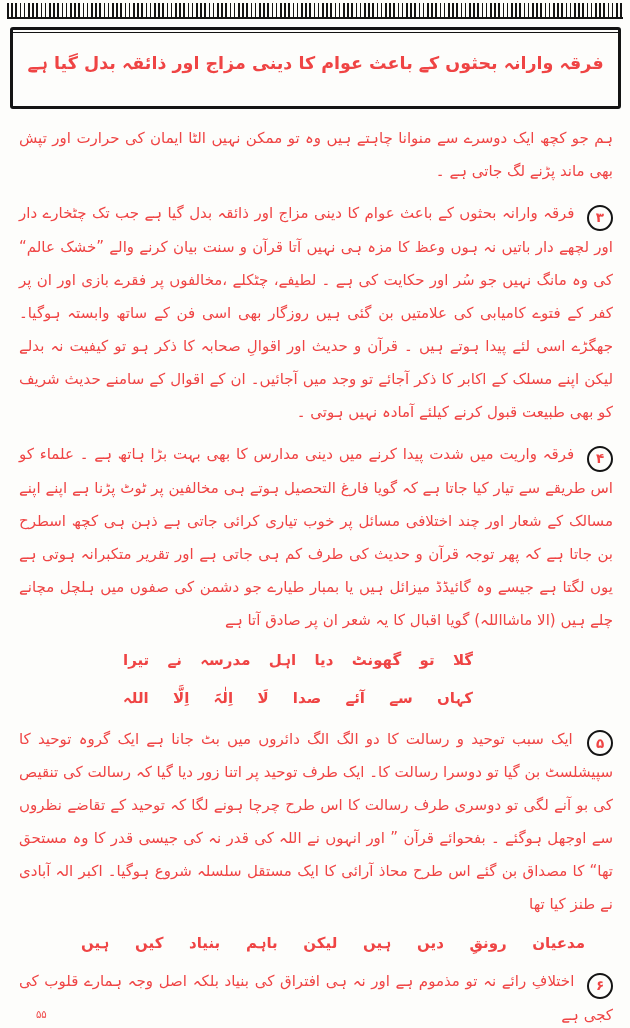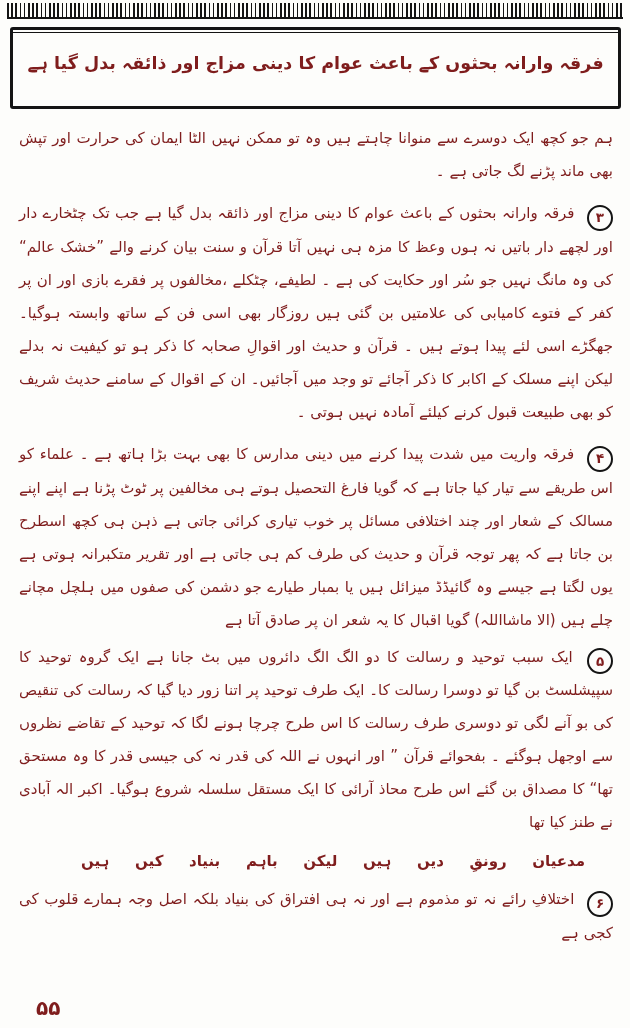--- a/index.html
+++ b/index.html
@@ -9,21 +9,21 @@
   }
   .page {
     position: relative;
     width: 630px;
     height: 1028px;
     margin: 0;
     background: #fdfdfb;
     overflow: hidden;
     direction: rtl;
     font-family: "DejaVu Sans", sans-serif;
-    color: #7f1d1d;
+    color: #ef4444;
   }
   .ornament-band {
     height: 14px;
     margin: 3px 7px 0 7px;
     background: repeating-linear-gradient(90deg, #141414 0 1.6px, transparent 1.6px 4.2px);
     border-bottom: 2.5px solid #141414;
   }
   .title-box {
     margin: 8px 9px 0 10px;
     height: 76px;
@@ -82,22 +82,22 @@
     padding: 0 28px 0 62px;
     font-weight: bold;
     text-align: justify;
     text-align-last: justify;
     line-height: 36px;
   }
   .page-number {
     position: absolute;
     bottom: 8px;
     left: 36px;
-    font-size: 20px;
-    font-weight: bold;
+    font-size: 10px;
+    font-weight: normal;
     letter-spacing: 4px;
   }
 </style>
 </head>
 <body>
 
 <div class="page">
 
   <div class="ornament-band"></div>
 
@@ -114,20 +114,24 @@
     <p class="para">
       <span class="marker">۳</span>
       <span>فرقہ وارانہ بحثوں کے باعث عوام کا دینی مزاج اور ذائقہ بدل گیا ہے جب تک چٹخارے دار اور لچھے دار باتیں نہ ہوں وعظ کا مزہ ہی نہیں آتا قرآن و سنت بیان کرنے والے ”خشک عالم“ کی وہ مانگ نہیں جو سُر اور حکایت کی ہے ۔ لطیفے، چٹکلے ،مخالفوں پر فقرے بازی اور ان پر کفر کے فتوے کامیابی کی علامتیں بن گئی ہیں روزگار بھی اسی فن کے ساتھ وابستہ ہوگیا۔ جھگڑے اسی لئے پیدا ہوتے ہیں ۔ قرآن و حدیث اور اقوالِ صحابہ کا ذکر ہو تو کیفیت نہ بدلے لیکن اپنے مسلک کے اکابر کا ذکر آجائے تو وجد میں آجائیں۔ ان کے اقوال کے سامنے حدیث شریف کو بھی طبیعت قبول کرنے کیلئے آمادہ نہیں ہوتی ۔</span>
     </p>
 
     <p class="para tight">
       <span class="marker">۴</span>
       <span>فرقہ واریت میں شدت پیدا کرنے میں دینی مدارس کا بھی بہت بڑا ہاتھ ہے ۔ علماء کو اس طریقے سے تیار کیا جاتا ہے کہ گویا فارغ التحصیل ہوتے ہی مخالفین پر ٹوٹ پڑنا ہے اپنے اپنے مسالک کے شعار اور چند اختلافی مسائل پر خوب تیاری کرائی جاتی ہے ذہن ہی کچھ اسطرح بن جاتا ہے کہ پھر توجہ قرآن و حدیث کی طرف کم ہی جاتی ہے اور تقریر متکبرانہ ہوتی ہے یوں لگتا ہے جیسے وہ گائیڈڈ میزائل ہیں یا بمبار طیارے جو دشمن کی صفوں میں ہلچل مچانے چلے ہیں (الا ماشااللہ) گویا اقبال کا یہ شعر ان پر صادق آتا ہے</span>
     </p>
 
+    <div class="couplet">
+      <div class="verse-line">گلا تو گھونٹ دیا اہل مدرسہ نے تیرا</div>
+      <div class="verse-line">کہاں سے آئے صدا لَا اِلٰہَ اِلَّا اللہ</div>
+    </div>
 
     <p class="para tight">
       <span class="marker">۵</span>
       <span>ایک سبب توحید و رسالت کا دو الگ الگ دائروں میں بٹ جانا ہے ایک گروہ توحید کا سپیشلسٹ بن گیا تو دوسرا رسالت کا۔ ایک طرف توحید پر اتنا زور دیا گیا کہ رسالت کی تنقیص کی بو آنے لگی تو دوسری طرف رسالت کا اس طرح چرچا ہونے لگا کہ توحید کے تقاضے نظروں سے اوجھل ہوگئے ۔ بفحوائے قرآن ” اور انہوں نے اللہ کی قدر نہ کی جیسی قدر کا وہ مستحق تھا“ کا مصداق بن گئے اس طرح محاذ آرائی کا ایک مستقل سلسلہ شروع ہوگیا۔ اکبر الہ آبادی نے طنز کیا تھا</span>
     </p>
 
     <div class="spread-verse">مدعیان رونقِ دیں ہیں لیکن باہم بنیاد کیں ہیں</div>
 
     <p class="para">
       <span class="marker">۶</span>

